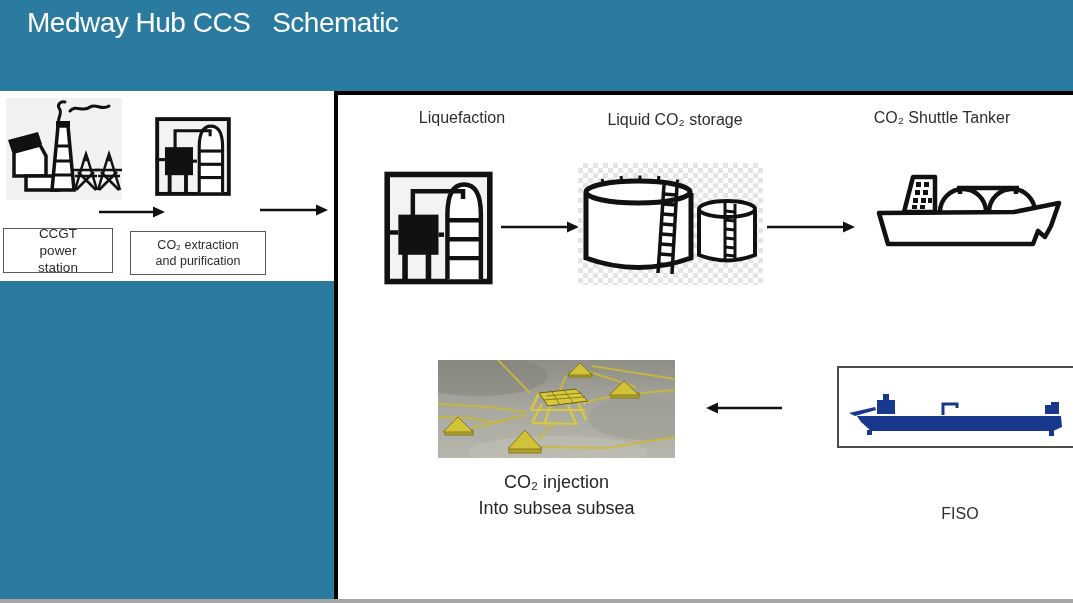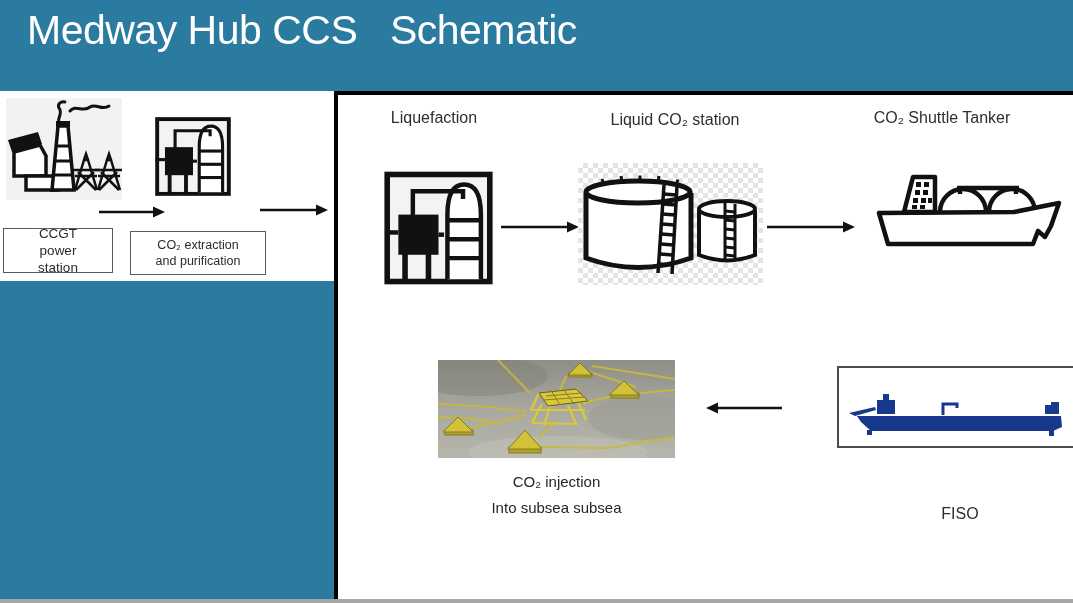--- a/index.html
+++ b/index.html
@@ -4,39 +4,39 @@
 <style>
   html,body{margin:0;padding:0;background:#888;}
   .slide{
     position:relative;width:1073px;height:603px;background:#ffffff;
     overflow:hidden;font-family:"Liberation Sans",sans-serif;
   }
   .abs{position:absolute;}
 
   
   .header{left:0;top:0;width:1073px;height:91px;background:#2b7aa0;}
-  .slide-title{left:27px;top:7px;font-size:41px;font-weight:300;color:#ffffff;white-space:pre;letter-spacing:-.5px;}
+  .slide-title{left:27px;top:7px;font-size:28px;font-weight:300;color:#ffffff;white-space:pre;letter-spacing:-.5px;}
   .left-teal{left:0;top:91px;width:334px;height:508px;background:#2b7aa0;}
   .left-white{left:0;top:91px;width:334px;height:190px;background:#ffffff;}
   .main-panel{left:334px;top:91px;width:739px;height:508px;background:#ffffff;
     border-left:4px solid #000;border-top:4px solid #000;box-sizing:border-box;}
   .bottom-strip{left:0;top:599px;width:1073px;height:4px;background:#a6a6a6;}
 
   
   .label-box{background:#fff;border:1.5px solid #595959;color:#2b2b2b;
     display:flex;align-items:center;justify-content:center;text-align:center;box-sizing:border-box;}
   .ccgt-box{left:3px;top:228px;width:110px;height:45px;font-size:13.5px;line-height:17px;padding:0 19px;}
   .extr-box{left:130px;top:231px;width:136px;height:44px;font-size:12.5px;line-height:16px;padding:0 21px;}
 
   
   .flow-label{color:#2e2e2e;font-size:16px;text-align:center;}
-  .lab-liq{left:354px;top:109px;width:160px;}
+  .lab-liq{left:382px;top:109px;width:160px;}
   .lab-sto{left:580px;top:111px;width:190px;}
   .lab-tan{left:847px;top:109px;width:190px;}
-  .lab-inj{left:438px;top:469px;width:237px;font-size:15px;line-height:26px;color:#262626;text-align:center;}
+  .lab-inj{left:438px;top:469px;width:237px;font-size:18px;line-height:26px;color:#262626;text-align:center;}
   .lab-fiso{left:880px;top:481px;width:160px;font-size:16px;color:#2e2e2e;text-align:center;margin-top:24px;}
 
   
   .storage-wrap{left:578px;top:163px;width:185px;height:122px;background-color:#fff;
     background-image:
       linear-gradient(45deg,#e4e4e4 25%,transparent 25%,transparent 75%,#e4e4e4 75%),
       linear-gradient(45deg,#e4e4e4 25%,transparent 25%,transparent 75%,#e4e4e4 75%);
     background-size:10px 10px;background-position:0 0,5px 5px;}
 
   .fiso-box{left:837px;top:366px;width:239px;height:82px;background:#fff;border:2px solid #4d4d4d;box-sizing:border-box;}
@@ -105,21 +105,21 @@
   </svg>
   <svg class="abs" style="left:259px;top:204px;" width="70" height="12">
     <line x1="1" y1="6" x2="58" y2="6" stroke="#111" stroke-width="2.5"></line>
     <polygon points="57,0.5 69,6 57,11.5" fill="#111"></polygon>
   </svg>
 
   <div class="abs label-box ccgt-box">CCGT power station</div>
   <div class="abs label-box extr-box">CO₂ extraction and purification</div>
 
   <div class="abs flow-label lab-liq">Liquefaction</div>
-  <div class="abs flow-label lab-sto">Liquid CO₂ station</div>
+  <div class="abs flow-label lab-sto">Liquid CO₂ storage</div>
   <div class="abs flow-label lab-tan">CO₂ Shuttle Tanker</div>
 
   <svg class="abs" style="left:382px;top:170px;" width="113" height="116" viewBox="0 0 100 104">
     <use href="#proc-icon"></use>
   </svg>
 
   <svg class="abs" style="left:500px;top:221px;" width="80" height="12">
     <line x1="1" y1="6" x2="68" y2="6" stroke="#111" stroke-width="2.5"></line>
     <polygon points="67,0.5 79,6 67,11.5" fill="#111"></polygon>
   </svg>

